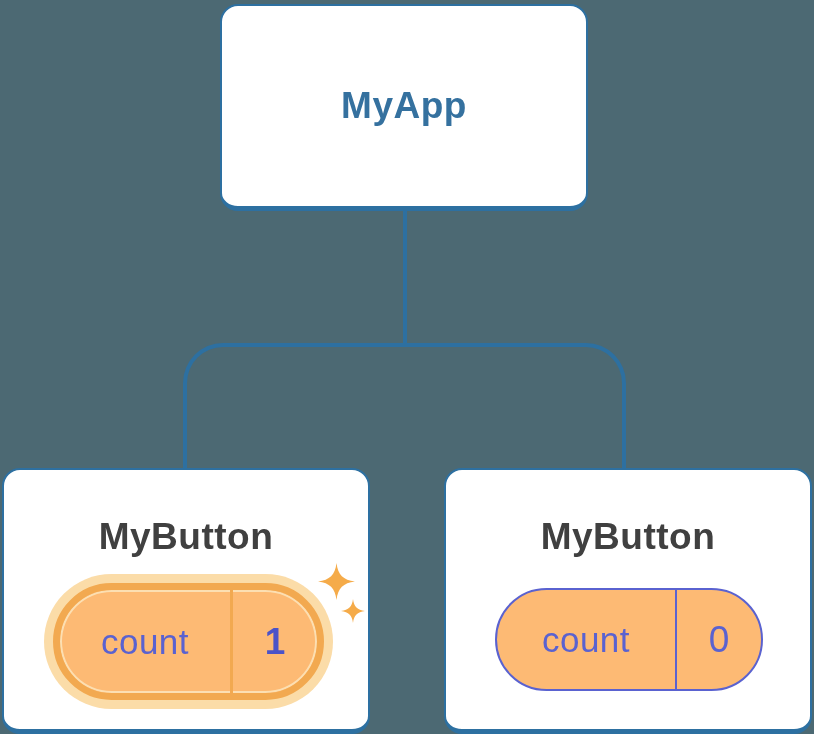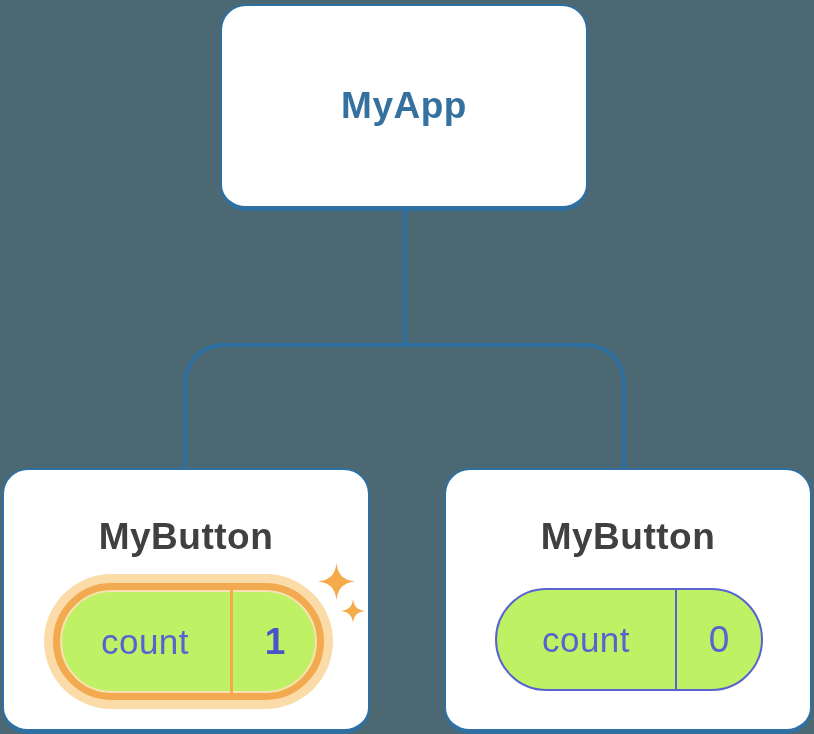--- a/index.html
+++ b/index.html
@@ -10,21 +10,21 @@
     background: #4C6973;
     overflow: hidden;
     font-family: "Liberation Sans", sans-serif;
   }
   
   .node {
     position: absolute;
     background: #ffffff;
     border: 2px solid #2D70A1;
     border-bottom-width: 5px;
-    border-radius: 26px;
+    border-radius: 18px;
     box-sizing: border-box;
   }
   .node-root {
     left: 220px; top: 4px;
     width: 368px; height: 207px;
     display: flex; align-items: center; justify-content: center;
   }
   .node-child {
     top: 468px;
     width: 368px; height: 266px;
@@ -56,21 +56,21 @@
     border: 4px solid #2D70A1;
     border-bottom: none;
     border-radius: 40px 40px 0 0;
     box-sizing: border-box;
   }
   
   .state-pill {
     position: absolute;
     display: flex;
     align-items: stretch;
-    background: #bef264;
+    background: #fdba74;
     box-sizing: border-box;
     overflow: hidden;
   }
   .pill-plain {
     left: 49px; top: 118px;
     width: 268px; height: 103px;
     border: 2px solid #5A62D0;
     border-radius: 52px;
   }
   .pill-highlight {

